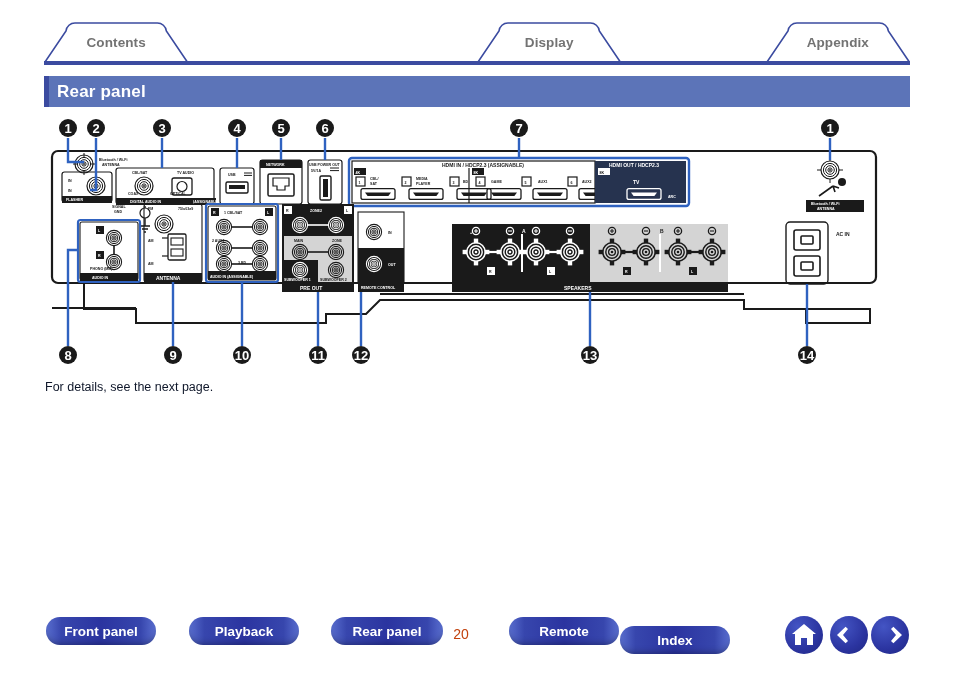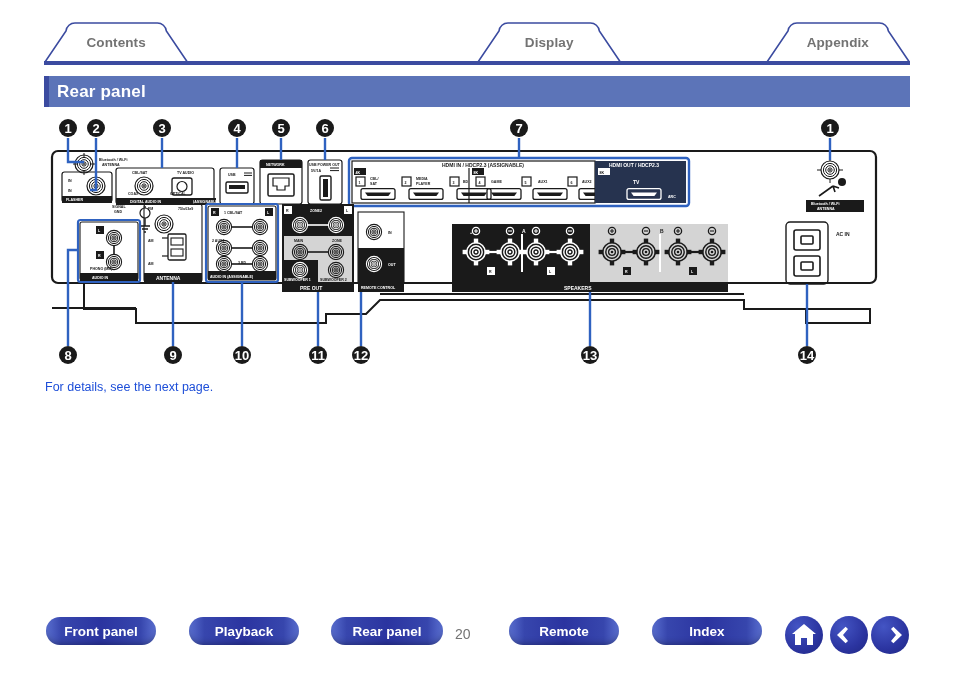--- a/index.html
+++ b/index.html
@@ -44,39 +44,39 @@
     color: #ffffff; font-size: 17px; font-weight: bold;
     padding-left: 8px; letter-spacing: .2px;
   }
 
   
   .figure { position: absolute; left: 44px; top: 112px; width: 866px; height: 260px; }
   .figsvg { display: block; }
 
   .caption {
     position: absolute; left: 45px; top: 380px;
-    font-size: 12.5px; color: #1d4ed8;
+    font-size: 12.5px; color: #0f172a;
   }
 
   
   .footer { position: absolute; left: 0; top: 612px; width: 954px; height: 55px; }
   .pill {
     position: absolute; top: 5px; height: 28px;
     border-radius: 18px;
     background: linear-gradient(90deg,#5a6fd0 0%, #3746ad 14%, #2b34a0 50%, #3746ad 86%, #5a6fd0 100%);
     display: flex; align-items: center; justify-content: center;
     cursor: pointer;
     box-shadow: inset 0 -5px 7px -4px rgba(0,0,0,.35);
   }
   .pill span {
     color: #fff; font-size: 13.5px; font-weight: bold; white-space: nowrap;
   }
   .pagenum {
-    position: absolute; top: 14px; left: 455px; width: 40px; 
-    font-size: 14px; color: #737373;
+    position: absolute; top: 14px; left: 441px; width: 40px; text-align: center;
+    font-size: 14px; color: #c2410c;
   }
   .circbtn {
     position: absolute; top: 4px; width: 38px; height: 38px; border-radius: 50%;
     background: radial-gradient(circle at 33% 28%, #4455c4 0%, #2b34a0 60%, #1f2782 100%);
     display: flex; align-items: center; justify-content: center; cursor: pointer;
   }
   .circbtn svg { display:block; }
 </style>
 </head>
 <body>
@@ -560,21 +560,21 @@
         </div>
         <div class="pill" style="left: 189px; width: 110px;">
           <span>Playback</span>
         </div>
         <div class="pill" style="left: 331px; width: 112px;">
           <span>Rear panel</span>
         </div>
         <div class="pill" style="left: 509px; width: 110px;">
           <span>Remote</span>
         </div>
-        <div class="pill" style="left: 652px; width: 110px;">
+        <div class="pill" style="left: 620px; width: 110px; margin-top: 9px;">
           <span>Index</span>
         </div>
       </div>
     <div class="pagenum">20</div>
     <div id="footer-icons">
         <div class="circbtn" style="left: 785px;">
           <svg width="38" height="38" viewBox="0 0 38 38">
             <path d="M19 8 L7 18 h3 v11 h6 v-7 h6 v7 h6 V18 h3 z" fill="#fff"></path>
           </svg>
         </div>

